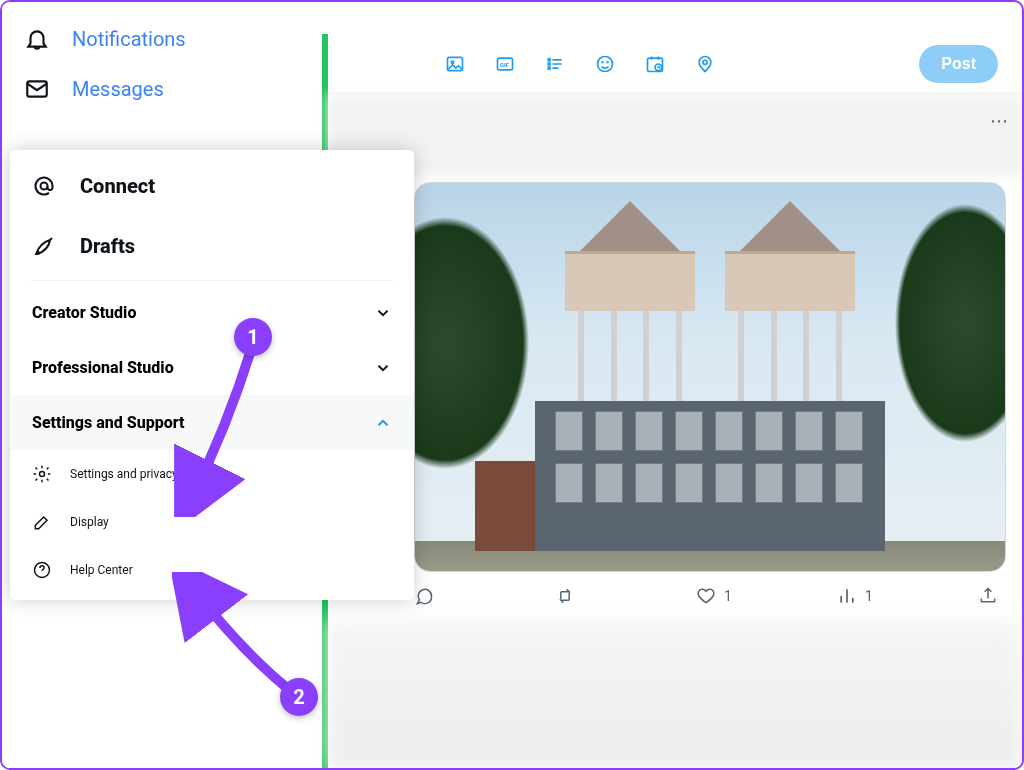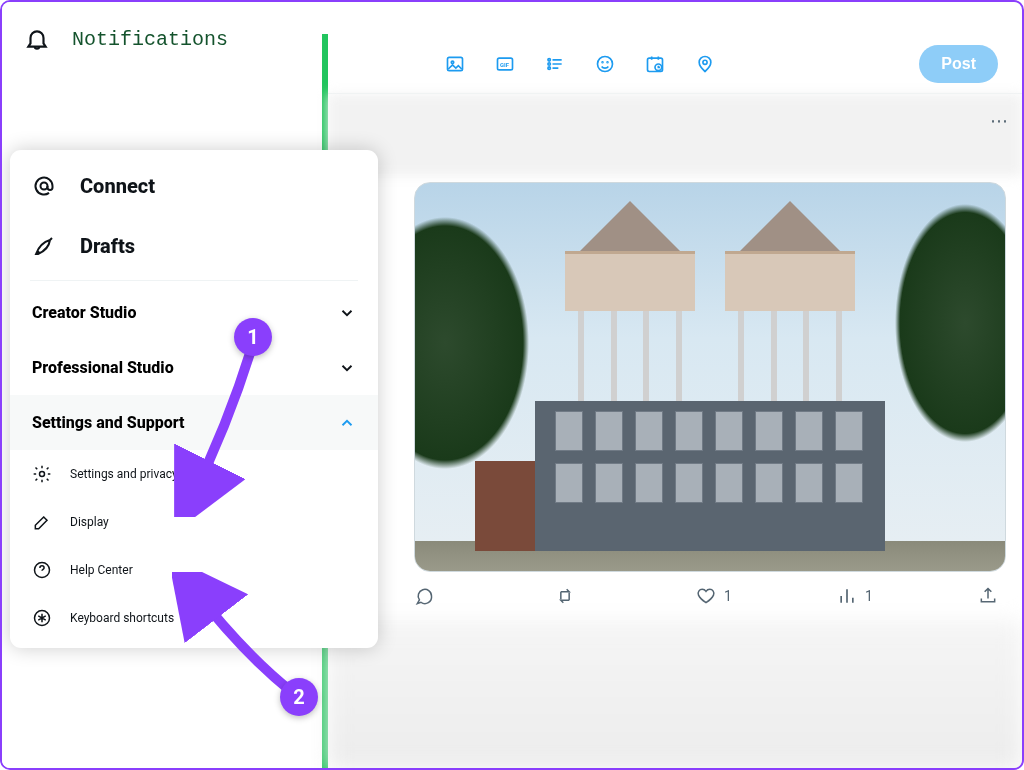--- a/index.html
+++ b/index.html
@@ -1,20 +1,20 @@
 <!DOCTYPE html>
 <html><head>
 <meta charset="utf-8">
 <style>
 * { margin: 0; padding: 0; box-sizing: border-box; }
 body { font-family: -apple-system, BlinkMacSystemFont, "Segoe UI", Roboto, Helvetica, Arial, sans-serif; width: 1024px; height: 770px; background: #fff; position: relative; overflow: hidden; border: 2px solid #8a3ffc; border-radius: 10px; }
 .sidebar { position: absolute; left: 0; top: 0; width: 320px; height: 100%; background: #fff; padding: 12px 0 0 8px; }
-.nav-item { display: flex; align-items: center; gap: 20px; padding: 12px 14px; font-size: 20px; color: #14532d; cursor: pointer; font-family: Liberation Mono, monospace; }
+.nav-item { display: flex; align-items: center; gap: 20px; padding: 12px 14px; font-size: 20px; color: #3b82f6; cursor: pointer; }
 .nav-item .icon { width: 28px; text-align: center; }
-.popup { position: absolute; left: 8px; top: 148px; width: 368px; background: #fff; border-radius: 11px; box-shadow: 0 0 20px rgba(0,0,0,.2); z-index: 50; padding: 6px 0; }
+.popup { position: absolute; left: 8px; top: 148px; width: 404px; background: #fff; border-radius: 5px; box-shadow: 0 0 20px rgba(0,0,0,.2); z-index: 50; padding: 6px 0; }
 .popup .p-item { display: flex; align-items: center; gap: 22px; padding: 18px 22px; font-size: 20px; font-weight: 800; color: #0f1419; cursor: pointer; }
 .popup .p-item .icon { width: 26px; text-align: center; font-weight: 400; }
 .popup hr { border: none; border-top: 1px solid #eff3f4; margin: 4px 20px; }
 .collapse-row { display: flex; align-items: center; justify-content: space-between; padding: 18px 22px; font-size: 16px; font-weight: 800; cursor: pointer; }
 .collapse-row.open { background: #f7f9f9; }
 .sub-item { display: flex; align-items: center; gap: 16px; padding: 14px 22px; font-size: 12px; font-weight: 400; color: #0f1419; cursor: pointer; }
 .sub-item .icon { width: 22px; text-align: center; }
 .main { position: absolute; left: 320px; top: 0; right: 0; height: 100%; border-left: 6px solid #22c55e; margin-top: 32px; }
 .composer { height: 60px; border-bottom: 1px solid #eff3f4; display: flex; align-items: center; padding: 0 24px; gap: 28px; }
 .composer .spacer { margin-left: 64px; }
@@ -53,20 +53,29 @@
 <div class="sidebar">
   <div class="nav-item">
     <span class="icon">
       <svg viewBox="0 0 24 24" width="26" height="26" fill="none" stroke="#0f1419" stroke-width="2">
           <path d="M18 16v-5a6 6 0 10-12 0v5l-2 3h16l-2-3z"></path>
           <path d="M10 19a2 2 0 004 0"></path>
         </svg>
     </span>
     <span>Notifications</span>
   </div>
+  <div class="nav-item">
+    <span class="icon">
+      <svg viewBox="0 0 24 24" width="26" height="26" fill="none" stroke="#0f1419" stroke-width="2">
+          <rect x="3" y="5" width="18" height="14" rx="2"></rect>
+          <path d="M3 7l9 6 9-6"></path>
+        </svg>
+    </span>
+    <span>Messages</span>
+  </div>
 </div>
 
 <div class="popup">
   <div class="p-item">
     <span class="icon">
       <svg viewBox="0 0 24 24" width="24" height="24" fill="none" stroke="#0f1419" stroke-width="2">
           <circle cx="12" cy="12" r="3.5"></circle>
           <path d="M15.5 12v1.5a2.5 2.5 0 005 0V12a8.5 8.5 0 10-3.5 6.9"></path>
         </svg>
     </span>
@@ -123,29 +132,20 @@
     <span>Display</span>
   </div>
   <div class="sub-item">
     <span class="icon">
       <svg viewBox="0 0 24 24" width="20" height="20" fill="none" stroke="#0f1419" stroke-width="1.8">
           <circle cx="12" cy="12" r="9"></circle>
           <path d="M9.5 9.5a2.5 2.5 0 115 0c0 1.5-2.5 2-2.5 3.5M12 17h.01"></path>
         </svg>
     </span>
     <span>Help Center</span>
-  </div>
-  <div class="sub-item">
-    <span class="icon">
-      <svg viewBox="0 0 24 24" width="20" height="20" fill="none" stroke="#0f1419" stroke-width="1.8">
-          <circle cx="12" cy="12" r="9"></circle>
-          <path d="M12 7v10M7.5 9.5l9 5M7.5 14.5l9-5"></path>
-        </svg>
-    </span>
-    <span>Keyboard shortcuts</span>
   </div>
 </div>
 
 <div class="main">
   <div class="composer">
     <span class="spacer"></span>
     <span class="c-icon">
         <svg viewBox="0 0 24 24" width="20" height="20" fill="none" stroke="#1d9bf0" stroke-width="2">
           <rect x="3" y="4" width="18" height="16" rx="2"></rect>
           <circle cx="9" cy="10" r="1.5"></circle>

